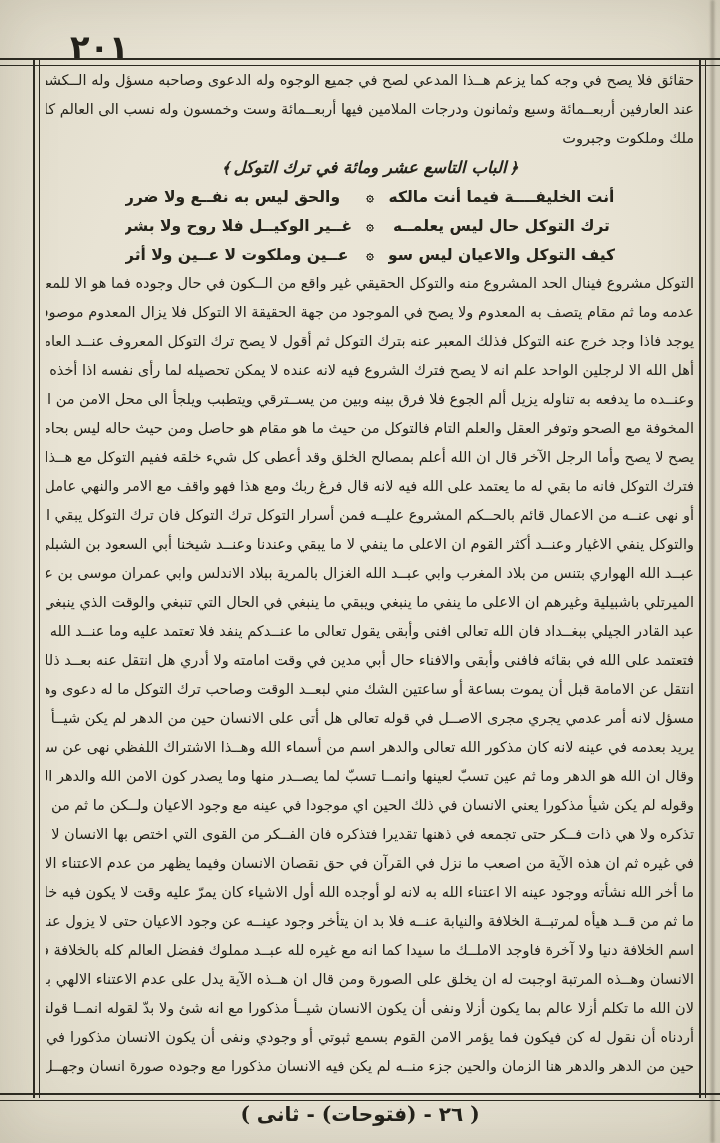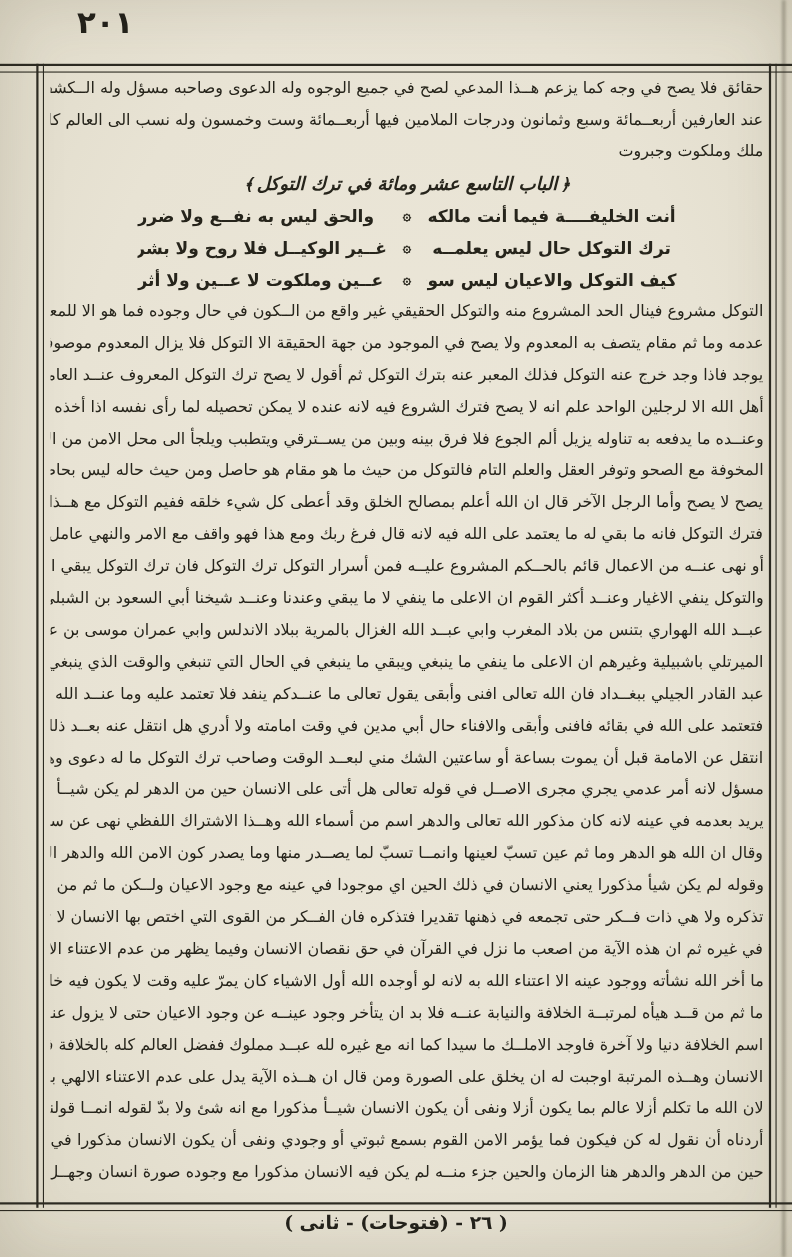--- a/index.html
+++ b/index.html
@@ -12,22 +12,22 @@
     position:absolute;inset:0;
     background:
       radial-gradient(ellipse at 50% 45%, #ece7d9 0%, #e8e3d4 60%, #ddd8c6 100%);
     box-shadow:inset 0 0 60px rgba(90,80,55,.18);
   }
   .edge-shadow{
     position:absolute;top:0;bottom:0;right:6px;width:3px;
     background:rgba(60,55,40,.35);filter:blur(1.5px);
   }
   .page-number{
-    position:absolute;top:4px;left:70px;
-    font-size:28px;font-weight:bold;color:#23211a;
+    position:absolute;top:28px;left:70px;
+    font-size:32px;font-weight:bold;color:#23211a;
     letter-spacing:2px;
   }
   .hrule{
     position:absolute;left:0;right:0;height:5px;
     border-top:2px solid #2c2a21;border-bottom:1px solid #2c2a21;
   }
   .hrule.top{top:58px;}
   .hrule.bottom{top:1093px;}
   .vrule{
     position:absolute;top:58px;height:1040px;width:4px;
@@ -55,21 +55,21 @@
     grid-template-columns:1fr auto 1fr;gap:14px;
     width:490px;margin:0 auto;font-size:15.5px;font-weight:600;
     white-space:nowrap;
   }
   .verse .hemi{overflow:hidden;}
   .verse .hemi.first{text-align:center;}
   .verse .hemi.second{text-align:left;}
   .verse .star{font-size:13px;line-height:29px;}
   .footer{
     position:absolute;top:1102px;left:0;right:0;
-    text-align:center;font-size:17px;font-weight:700;color:#23211a;
+    text-align:center;font-size:20px;font-weight:700;color:#23211a;
     direction:rtl;letter-spacing:1px;
   }
 </style>
 </head>
 <body>
 
 <div class="page">
   <div class="edge-shadow"></div>
 
   <div class="page-number">٢٠١</div>

